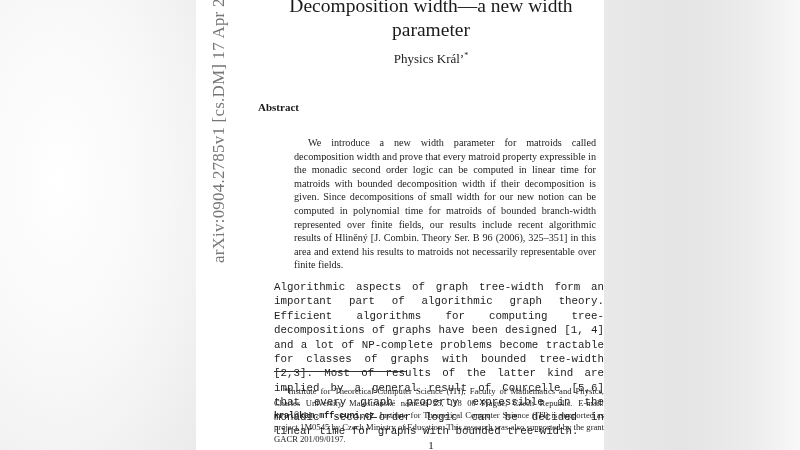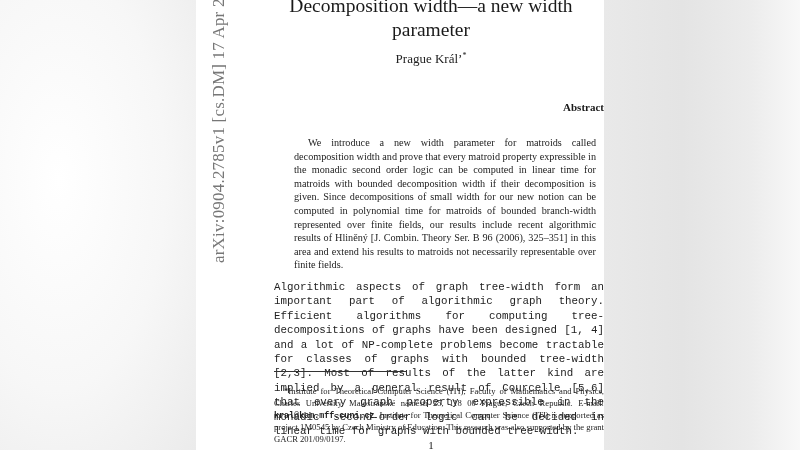--- a/index.html
+++ b/index.html
@@ -33,21 +33,21 @@
     position:absolute; left:62px; top:-6px; width:346px;
     text-align:center; font-size:19.5px; line-height:24px; color:#1a1a1a;
   }
   .author {
     position:absolute; left:62px; top:51px; width:346px;
     text-align:center; font-size:13px; color:#222;
   }
   .author sup { font-size:8px; }
   .abstract-title {
     position:absolute; left:62px; top:101px; width:346px;
-    text-align:right; font-size:11px; font-weight:bold;
+    text-align:left; font-size:11px; font-weight:bold;
   }
   .abstract-body {
     position:absolute; left:98px; top:136px; width:302px;
     font-size:10.2px; line-height:13.6px; text-align:justify; text-indent:14px; color:#222;
   }
   .section-heading {
     position:absolute; left:78px; top:251px; font-size:16.5px; font-weight:bold; color:#111;
   }
   .section-heading .num { display:inline-block; width:26px; }
   .intro-body {
@@ -73,21 +73,21 @@
 <div class="bg-left"></div>
 <div class="bg-right"></div>
 
 <div class="page">
   <div class="arxiv-stamp">arXiv:0904.2785v1  [cs.DM]  17 Apr 2009</div>
 
   <div class="title">
     <div>Decomposition width—a new width parameter</div>
   </div>
 
-  <div class="author"><span>Prague Král’</span><sup>*</sup></div>
+  <div class="author"><span>Physics Král’</span><sup>*</sup></div>
 
   <div class="abstract-title">Abstract</div>
   <div class="abstract-body">We introduce a new width parameter for matroids called decomposition width and prove that every matroid property expressible in the monadic second order logic can be computed in linear time for matroids with bounded decomposition width if their decomposition is given. Since decompositions of small width for our new notion can be computed in polynomial time for matroids of bounded branch-width represented over finite fields, our results include recent algorithmic results of Hliněný [J. Combin. Theory Ser. B 96 (2006), 325–351] in this area and extend his results to matroids not necessarily representable over finite fields.</div>
 
   <div class="intro-body">Algorithmic aspects of graph tree-width form an important part of algorithmic graph theory. Efficient algorithms for computing tree-decompositions of graphs have been designed [1, 4] and a lot of NP-complete problems become tractable for classes of graphs with bounded tree-width [2,3]. Most of results of the latter kind are implied by a general result of Courcelle [5,6] that every graph property expressible in the monadic second-order logic can be decided in linear time for graphs with bounded tree-width.</div>
 
   <div class="footnote-rule"></div>
   <div class="footnote">
       <span class="fn-first"><span>*Institute for Theoretical Computer Science (ITI), Faculty of Mathematics and Physics, Charles University, Malostranské náměstí 25, 118 00 Prague, Czech Republic.  E-mail: </span><span class="mono">kral@kam.mff.cuni.cz</span><span>. Institute for Theoretical Computer Science (ITI) is supported as project 1M0545 by Czech Ministry of Education. This research was also supported by the grant GACR 201/09/0197.</span></span>
     </div>

